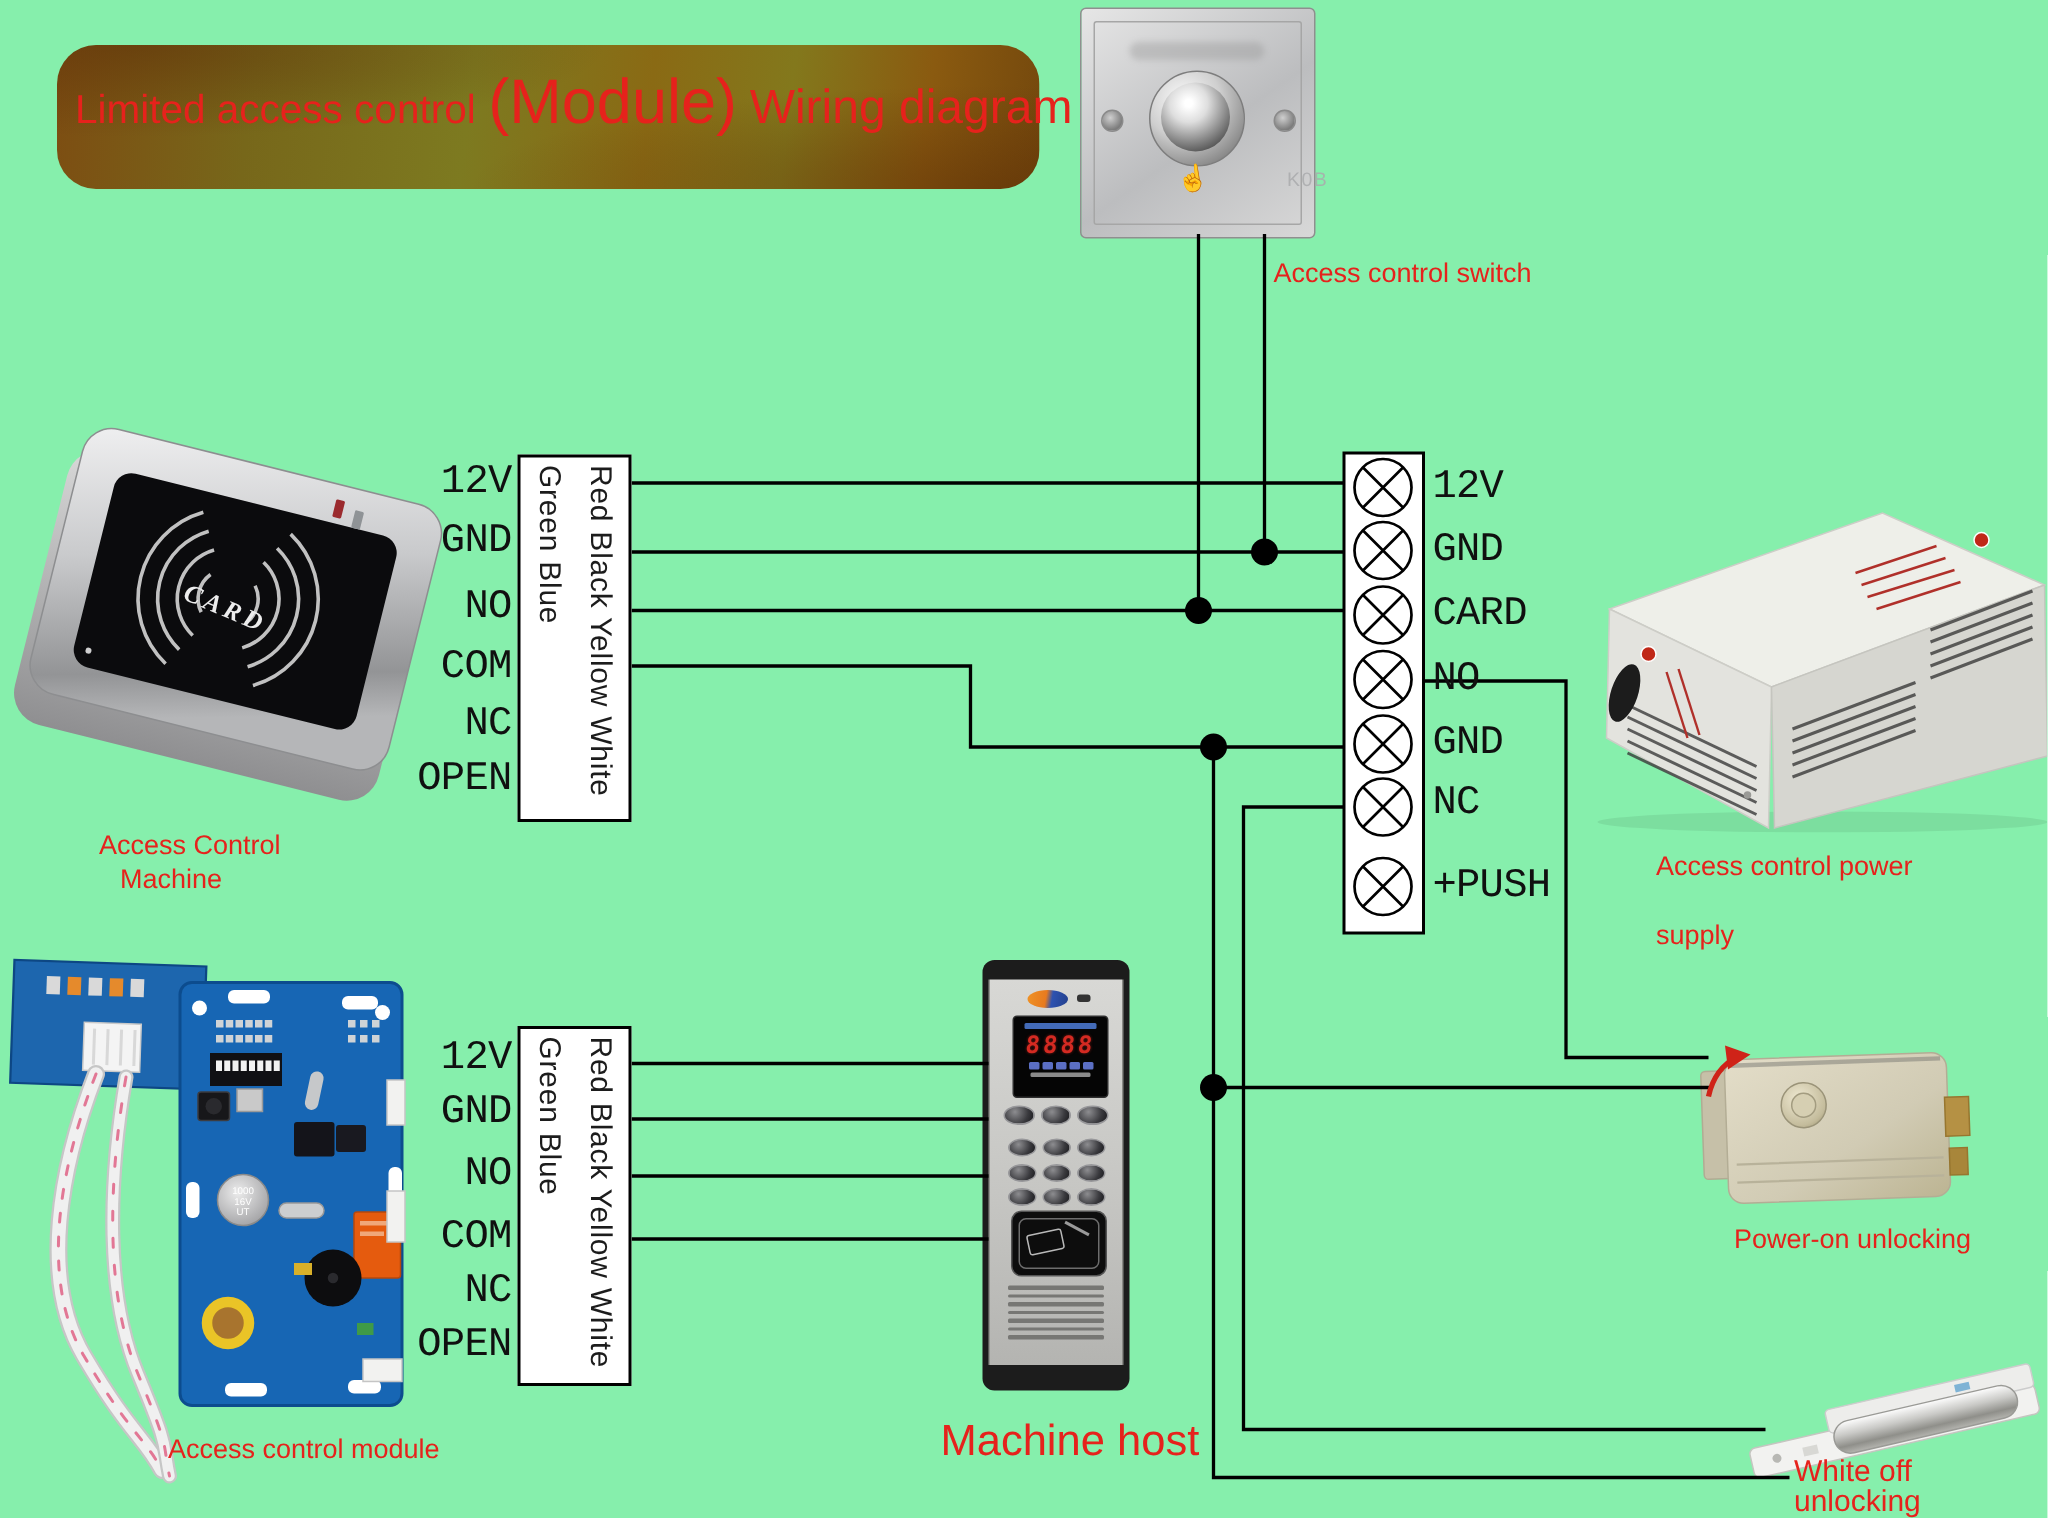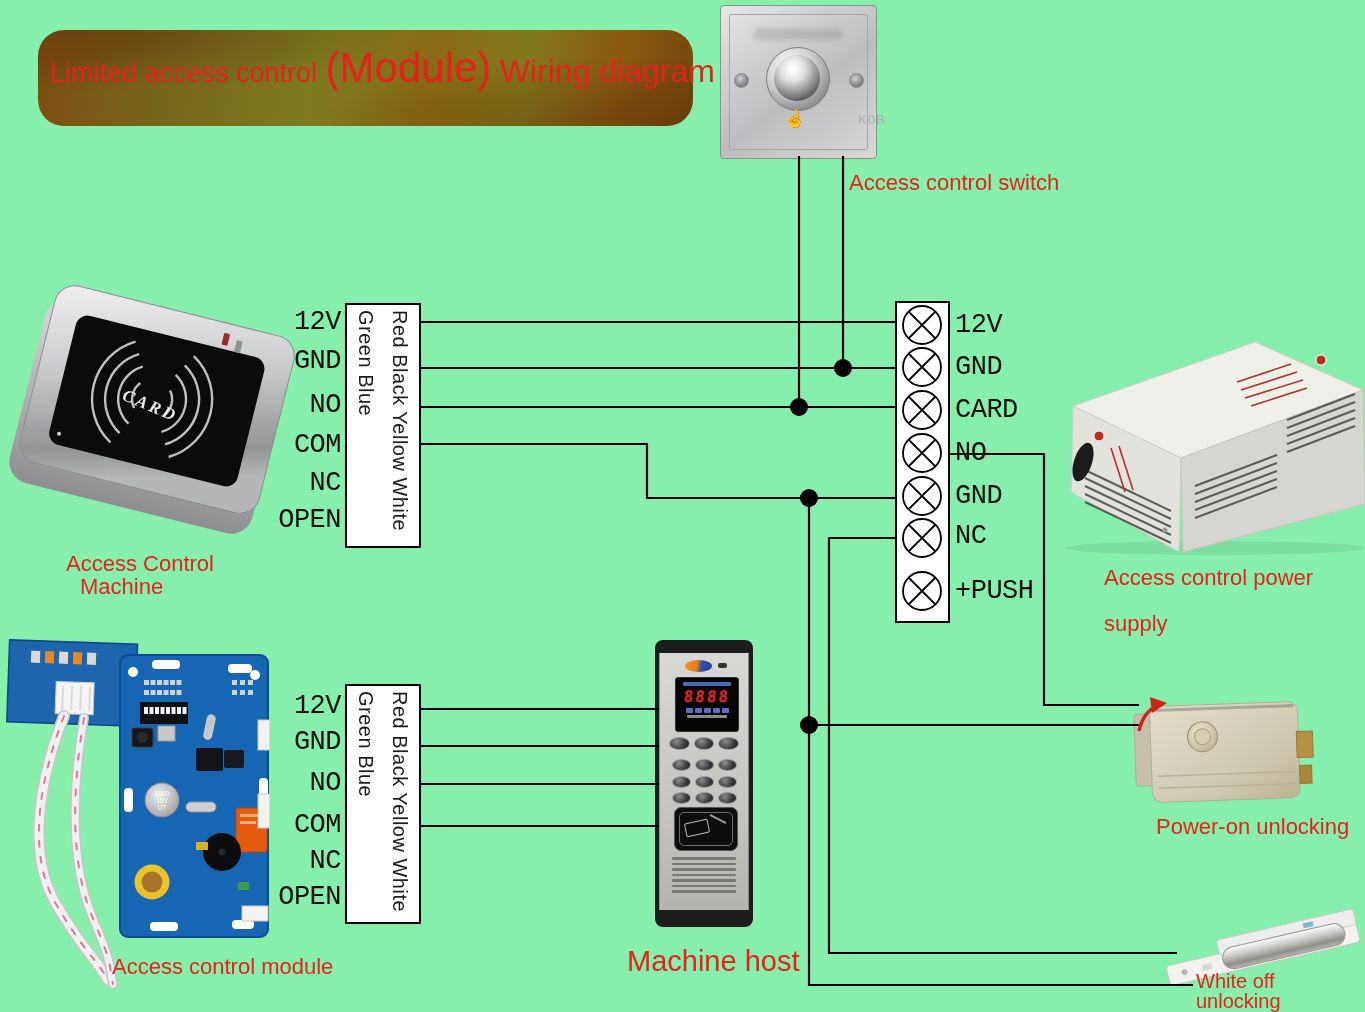--- a/index.html
+++ b/index.html
@@ -11,21 +11,21 @@
   .banner{left:38px;top:30px;width:655px;height:96px;border-radius:26px;
     background:
       radial-gradient(120% 160% at 8% 0%, rgba(92,48,8,.55), rgba(0,0,0,0) 40%),
       radial-gradient(120% 160% at 96% 100%, rgba(90,44,6,.5), rgba(0,0,0,0) 45%),
       linear-gradient(97deg,#7d4d12 0%,#77671a 20%,#7d7a20 42%,#8a6a14 60%,#83781c 74%,#8a5a10 88%,#74480d 100%);
     line-height:76px;white-space:nowrap;padding-left:12px;box-sizing:border-box;}
   .banner .t1{font-size:27px;color:#e6221c;}
   .banner .t2{font-size:42px;color:#e6221c;margin:0 4px;}
   .banner .t3{font-size:32px;color:#e6221c;}
   
-  .red-label{color:#e6221c;font-size:22px;line-height:23px;white-space:nowrap;z-index:7;}
+  .red-label{color:#e6221c;font-size:18px;line-height:23px;white-space:nowrap;z-index:7;}
   .red-label.big{font-size:29px;line-height:30px;}
   .red-label.small{font-size:20px;line-height:21px;}
   
   .serif-label{font-family:Liberation Mono, monospace;font-size:27px;line-height:36px;
     color:#101010;letter-spacing:-0.5px;white-space:nowrap;z-index:7;}
   .ralign{text-align:right;}
   
   .vnote{background:#fff;border:2px solid #000;writing-mode:vertical-rl;z-index:6;
     color:#1c1c1c;font-size:20px;box-sizing:border-box;padding:5px 2px 0 0;}
   .vnote div{line-height:34px;white-space:nowrap;letter-spacing:.5px;}

